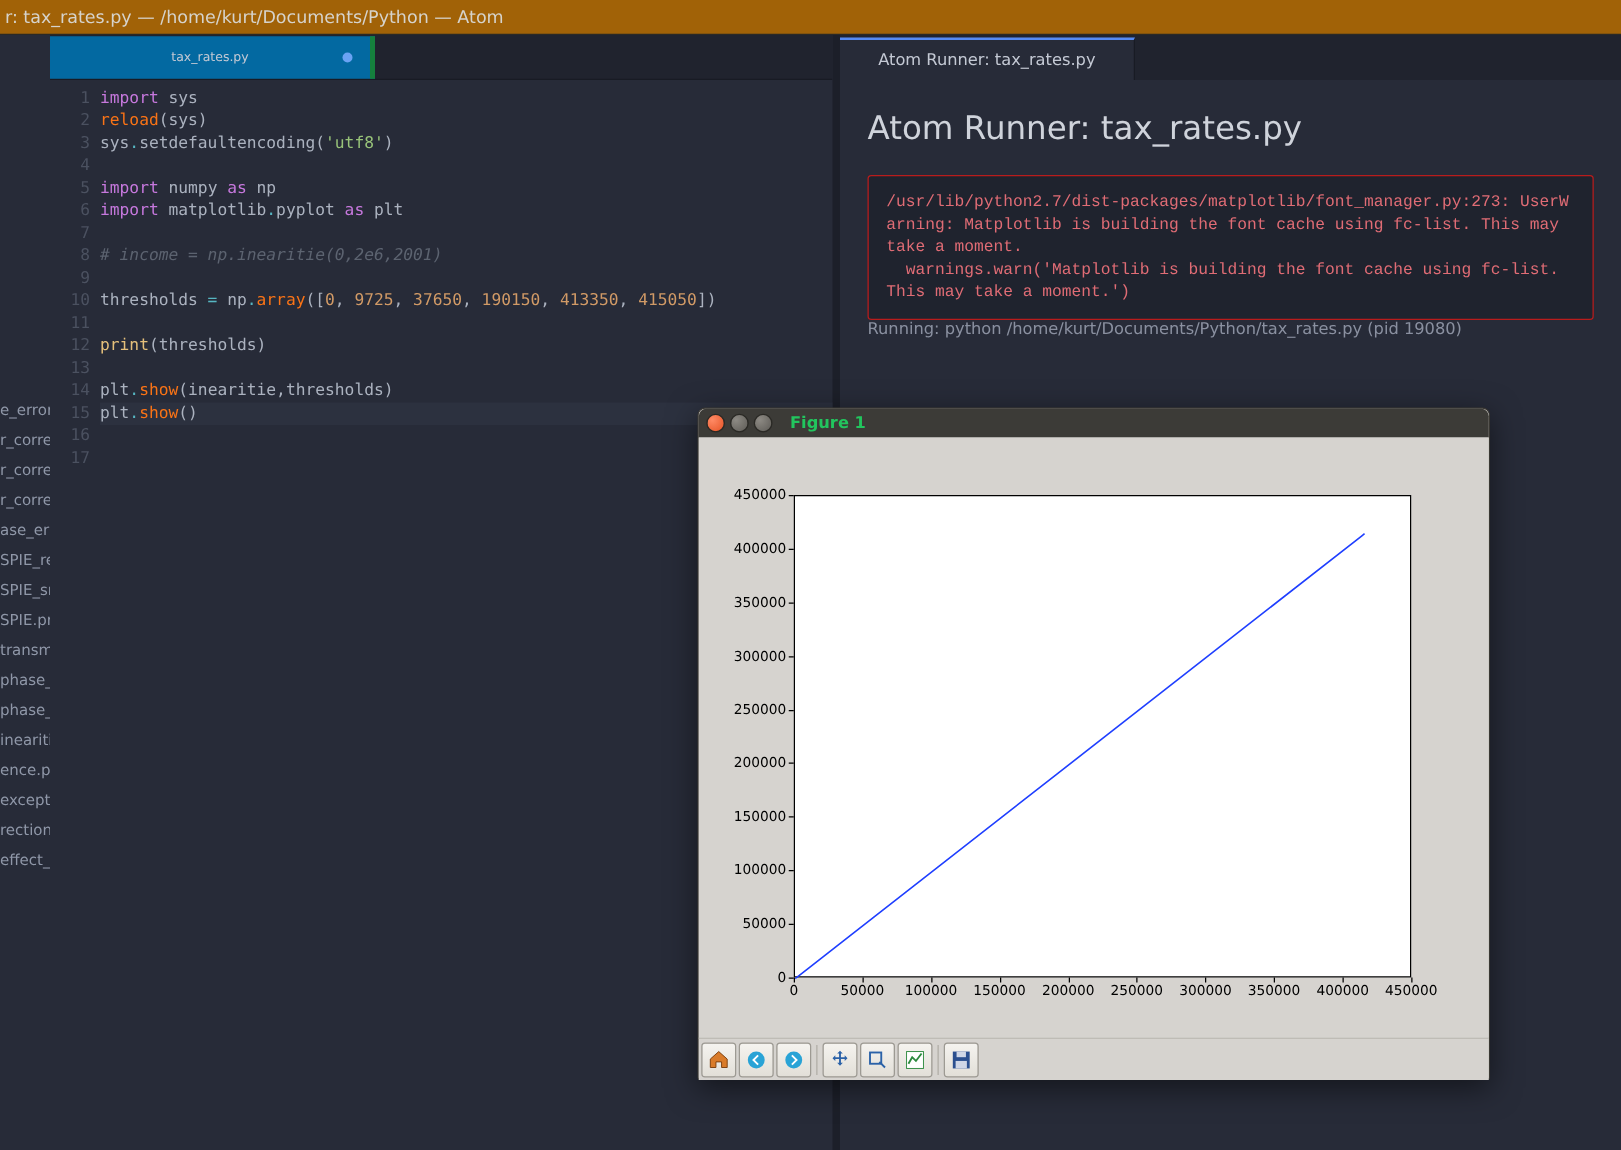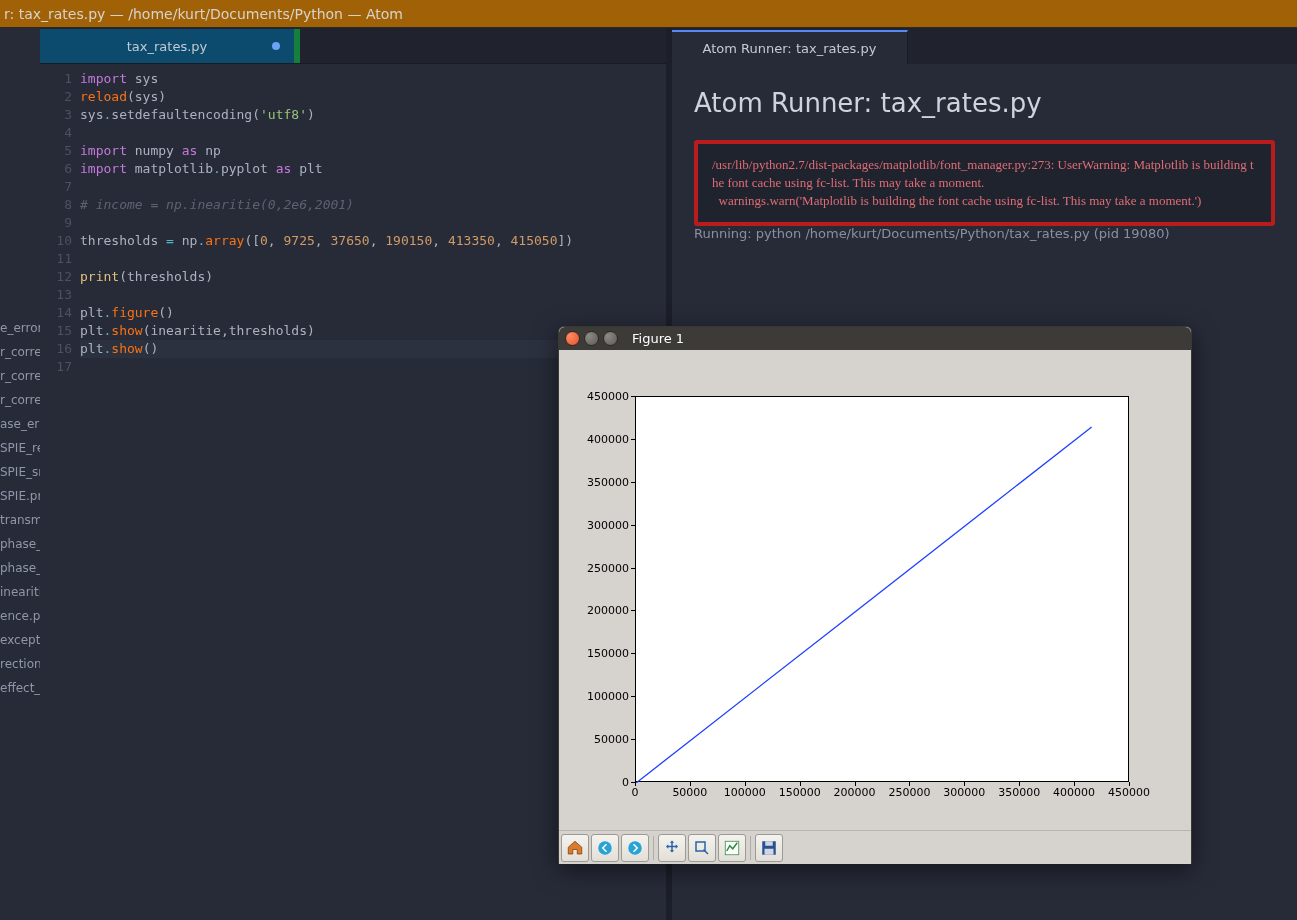--- a/index.html
+++ b/index.html
@@ -5,21 +5,21 @@
   * { box-sizing: border-box; margin: 0; padding: 0; }
   html, body { width: 1297px; height: 920px; overflow: hidden; background: #0a0c12; font-family: "DejaVu Sans", "Liberation Sans", sans-serif; }
   .window-title { height: 28px; background: #a16207; color: #d6d3cc; font-size: 14px; line-height: 28px; padding-left: 4px; border-bottom: 1px solid #2a2925; }
   .main { display: flex; height: 892px; background: #272b38; }
   
   .tree-col { width: 40px; background: #272b38; color: #8f97a8; font-size: 12px; overflow: hidden; padding-top: 288px; }
   .tree-item { height: 24px; line-height: 24px; white-space: nowrap; text-align: right; padding-right: 2px; }
   
   .editor-pane { width: 626px; background: #272b38; display: flex; flex-direction: column; }
   .tab-row { height: 36px; display: flex; align-items: end; background: #20232e; border-bottom: 1px solid #181b24; }
-  .tab { width: 260px; height: 34px; background: #0c4a6e; color: #c4c9d4; font-size: 13px; display: flex; align-items: center; justify-content: center; position: relative; border-right: 6px solid #15803d; }
+  .tab { width: 260px; height: 34px; background: #0369a1; color: #c4c9d4; font-size: 10px; display: flex; align-items: center; justify-content: center; position: relative; border-right: 4px solid #15803d; }
   .tab .dot { width: 8px; height: 8px; border-radius: 50%; background: #6aa3f4; position: absolute; right: 14px; }
   .code-area { flex: 1; display: flex; font-family: "DejaVu Sans Mono","Liberation Mono",monospace; font-size: 13px; line-height: 18px; background: #272b38; padding-top: 6px; }
   .gutter { width: 40px; text-align: right; color: #4b5160; padding-right: 8px; }
   .gutter div { height: 18px; }
   .code { flex: 1; color: #abb2bf; position: relative; }
   .code .row { height: 18px; white-space: pre; }
   .code .row.hl { background: #2c313f; }
   .kw  { color: #c678dd; }
   .id  { color: #abb2bf; }
   .fn  { color: #f97316; text-align: right; }
@@ -27,30 +27,30 @@
   .str { color: #98c379; }
   .cmt { color: #5c6370; font-style: italic; }
   .bi  { color: #e5c07b; }
   .op  { color: #56b6c2; }
   
   .runner-pane { flex: 1; background: #272b38; border-left: 6px solid #1c1f29; display: flex; flex-direction: column; }
   .runner-tab-row { height: 36px; background: #20232e; display: flex; align-items: end; }
   .runner-tab { width: 236px; height: 34px; background: #272b38; color: #c4c9d4; font-size: 13px; display:flex; align-items:center; justify-content:center; border-top: 2px solid #568af2; border-right:1px solid #181b24; }
   .runner-body { padding: 24px 22px; color: #c4c9d4; }
   .runner-h1 { font-size: 26px; font-weight: 400; color: #cfd3db; margin-bottom: 22px; }
-  .runner-out { background: #1f232e; border: 4px solid #b91c1c; border-radius: 3px; padding: 12px 14px; font-family: Liberation Serif, serif; font-size: 13px; line-height: 18px; color: #e06c75; white-space: pre-wrap; word-break: break-all; }
+  .runner-out { background: #1f232e; border: 1px solid #b91c1c; border-radius: 3px; padding: 12px 14px; font-family: Liberation Mono, monospace; font-size: 13px; line-height: 18px; color: #e06c75; white-space: pre-wrap; word-break: break-all; }
   .runner-status { margin-top: 0; color: #8a90a0; font-size: 13px; }
   
   .figwin { position: absolute; left: 558px; top: 326px; width: 634px; height: 538px; background: #d6d3cf; border: 1px solid #3a3833; border-radius: 6px 6px 2px 2px; box-shadow: 0 6px 24px rgba(0,0,0,.5); font-family: "DejaVu Sans", sans-serif; }
   .fig-titlebar { height: 23px; background: #3c3b37; border-radius: 6px 6px 0 0; display: flex; align-items: center; padding-left: 6px; gap: 4px; }
   .fig-titlebar .wbtn { width: 15px; height: 15px; border-radius: 50%; border: 1px solid #2a2925; }
   .wbtn.close { background: radial-gradient(circle at 30% 30%, #ff8a65, #e55325); }
   .wbtn.min   { background: radial-gradient(circle at 30% 30%, #8d8a84, #5d5b56); }
   .wbtn.max   { background: radial-gradient(circle at 30% 30%, #8d8a84, #5d5b56); }
-  .fig-title  { color: #ffffff; font-size: 13px; font-weight: normal; margin-left: 10px; }
+  .fig-title  { color: #22c55e; font-size: 13px; font-weight: bold; margin-left: 10px; }
   .fig-canvas { position: relative; background: #d6d3cf; height: 480px; }
   .plot-frame { position: absolute; left: 76px; top: 46px; width: 494px; height: 386px; background: #fff; border: 1px solid #000; }
   .ytick { position: absolute; right: 562px; width: 60px; text-align: right; font-size: 11px; color: #000; transform: translateY(-50%); }
   .xtick { position: absolute; top: 436px; font-size: 11px; color: #000; transform: translateX(-50%); }
   .ytick-mark { position:absolute; left:72px; width:4px; height:1px; background:#000; }
   .xtick-mark { position:absolute; top:432px; width:1px; height:4px; background:#000; }
   .fig-toolbar { height: 34px; background: #d6d3cf; border-top: 1px solid #b8b5af; display: flex; align-items: center; padding-left: 2px; gap: 2px; }
   .tbtn { width: 28px; height: 28px; background: linear-gradient(#f5f3ef,#e2dfd8); border: 1px solid #9d9a93; border-radius: 3px; display:flex; align-items:center; justify-content:center; }
   .tbtn svg { width: 18px; height: 18px; }
   .tbar-sep { width:1px; height:24px; background:#b0ada6; margin:0 2px; }
@@ -114,21 +114,20 @@
           <div class="row"></div>
           <div class="row"><span class="kw">import</span><span class="id"> numpy </span><span class="kw">as</span><span class="id"> np</span></div>
           <div class="row"><span class="kw">import</span><span class="id"> matplotlib</span><span class="op">.</span><span class="id">pyplot </span><span class="kw">as</span><span class="id"> plt</span></div>
           <div class="row"></div>
           <div class="row"><span class="cmt"># income = np.inearitie(0,2e6,2001)</span></div>
           <div class="row"></div>
           <div class="row"><span class="id">thresholds </span><span class="op">=</span><span class="id"> np</span><span class="op">.</span><span class="fn">array</span><span class="id">([</span><span class="num">0</span><span class="id">, </span><span class="num">9725</span><span class="id">, </span><span class="num">37650</span><span class="id">, </span><span class="num">190150</span><span class="id">, </span><span class="num">413350</span><span class="id">, </span><span class="num">415050</span><span class="id">])</span></div>
           <div class="row"></div>
           <div class="row"><span class="bi">print</span><span class="id">(thresholds)</span></div>
           <div class="row"></div>
-          <div class="row"><span class="id">plt</span><span class="op">.</span><span class="fn">figure</span><span class="id">()</span></div>
           <div class="row"><span class="id">plt</span><span class="op">.</span><span class="fn">show</span><span class="id">(inearitie,thresholds)</span></div>
           <div class="row hl"><span class="id">plt</span><span class="op">.</span><span class="fn">show</span><span class="id">()</span></div>
           <div class="row"></div>
         </div>
     </div>
   </div>
 
   <div class="runner-pane">
     <div class="runner-tab-row">
       <div class="runner-tab">

